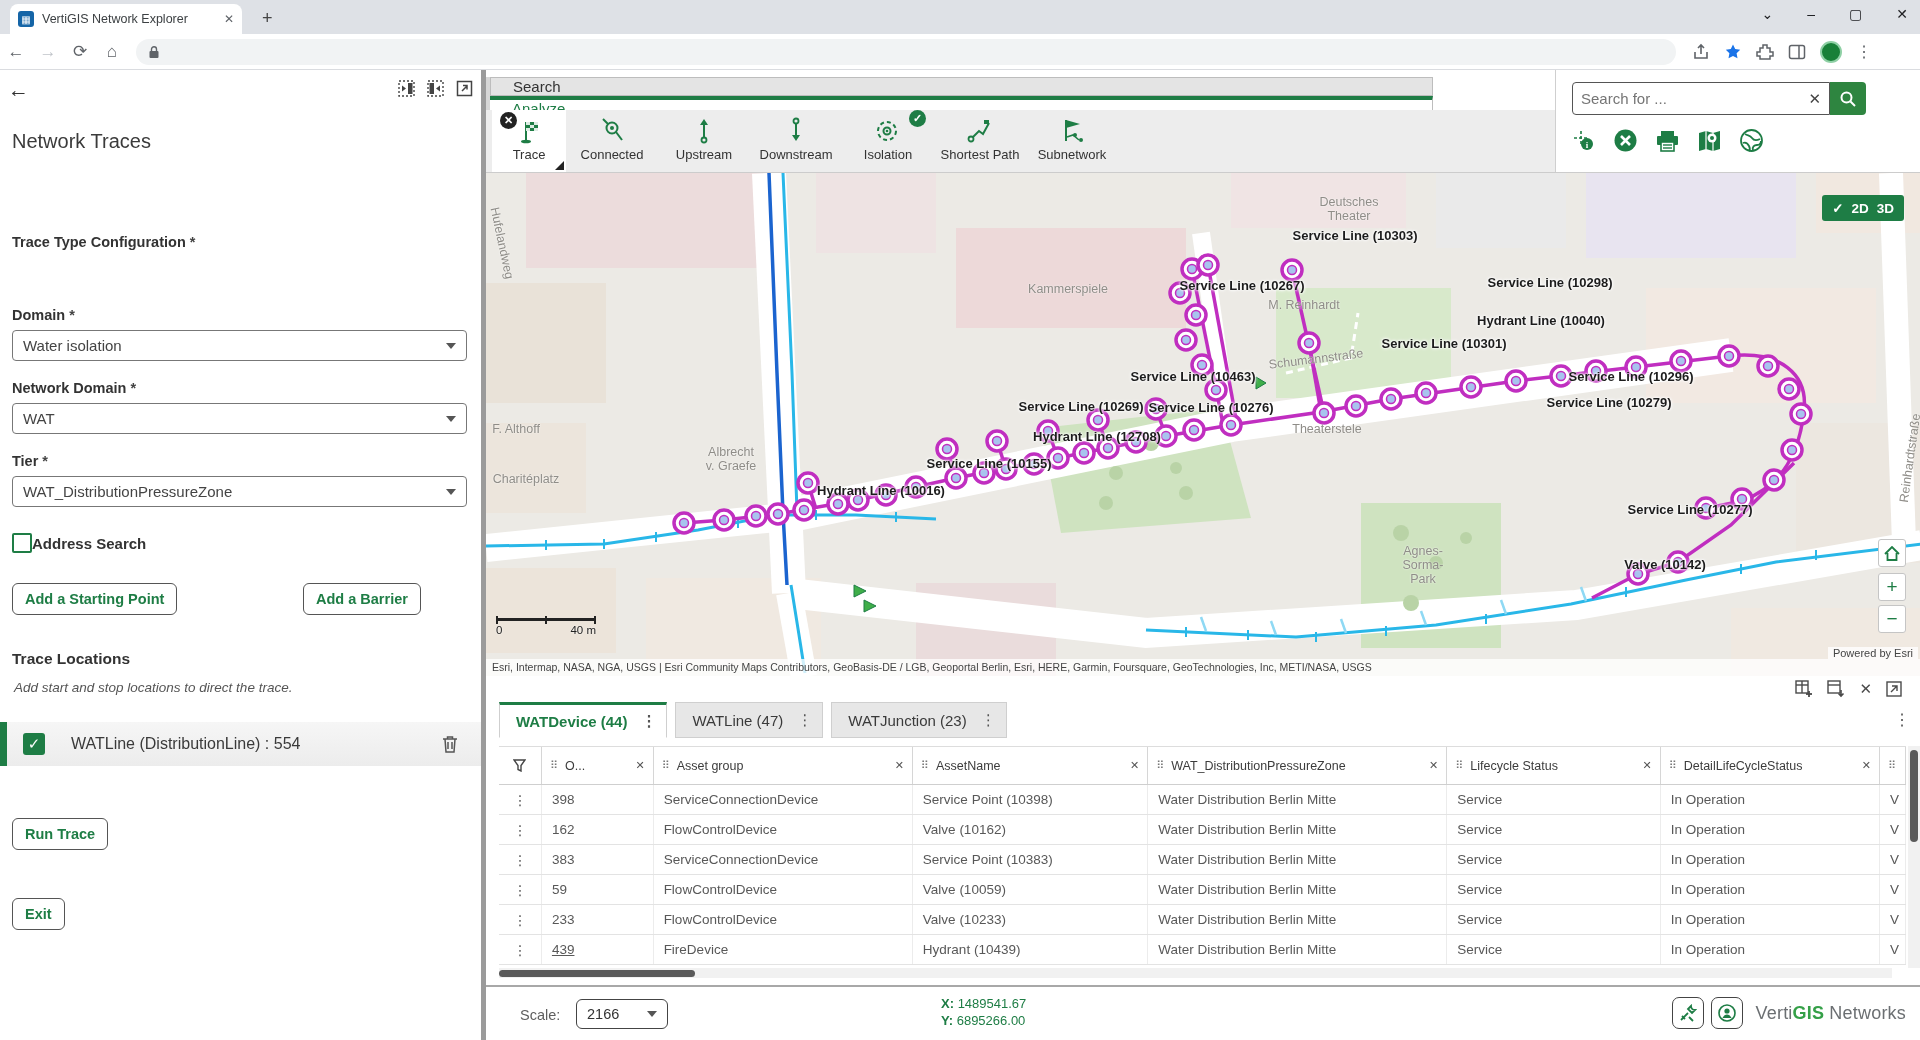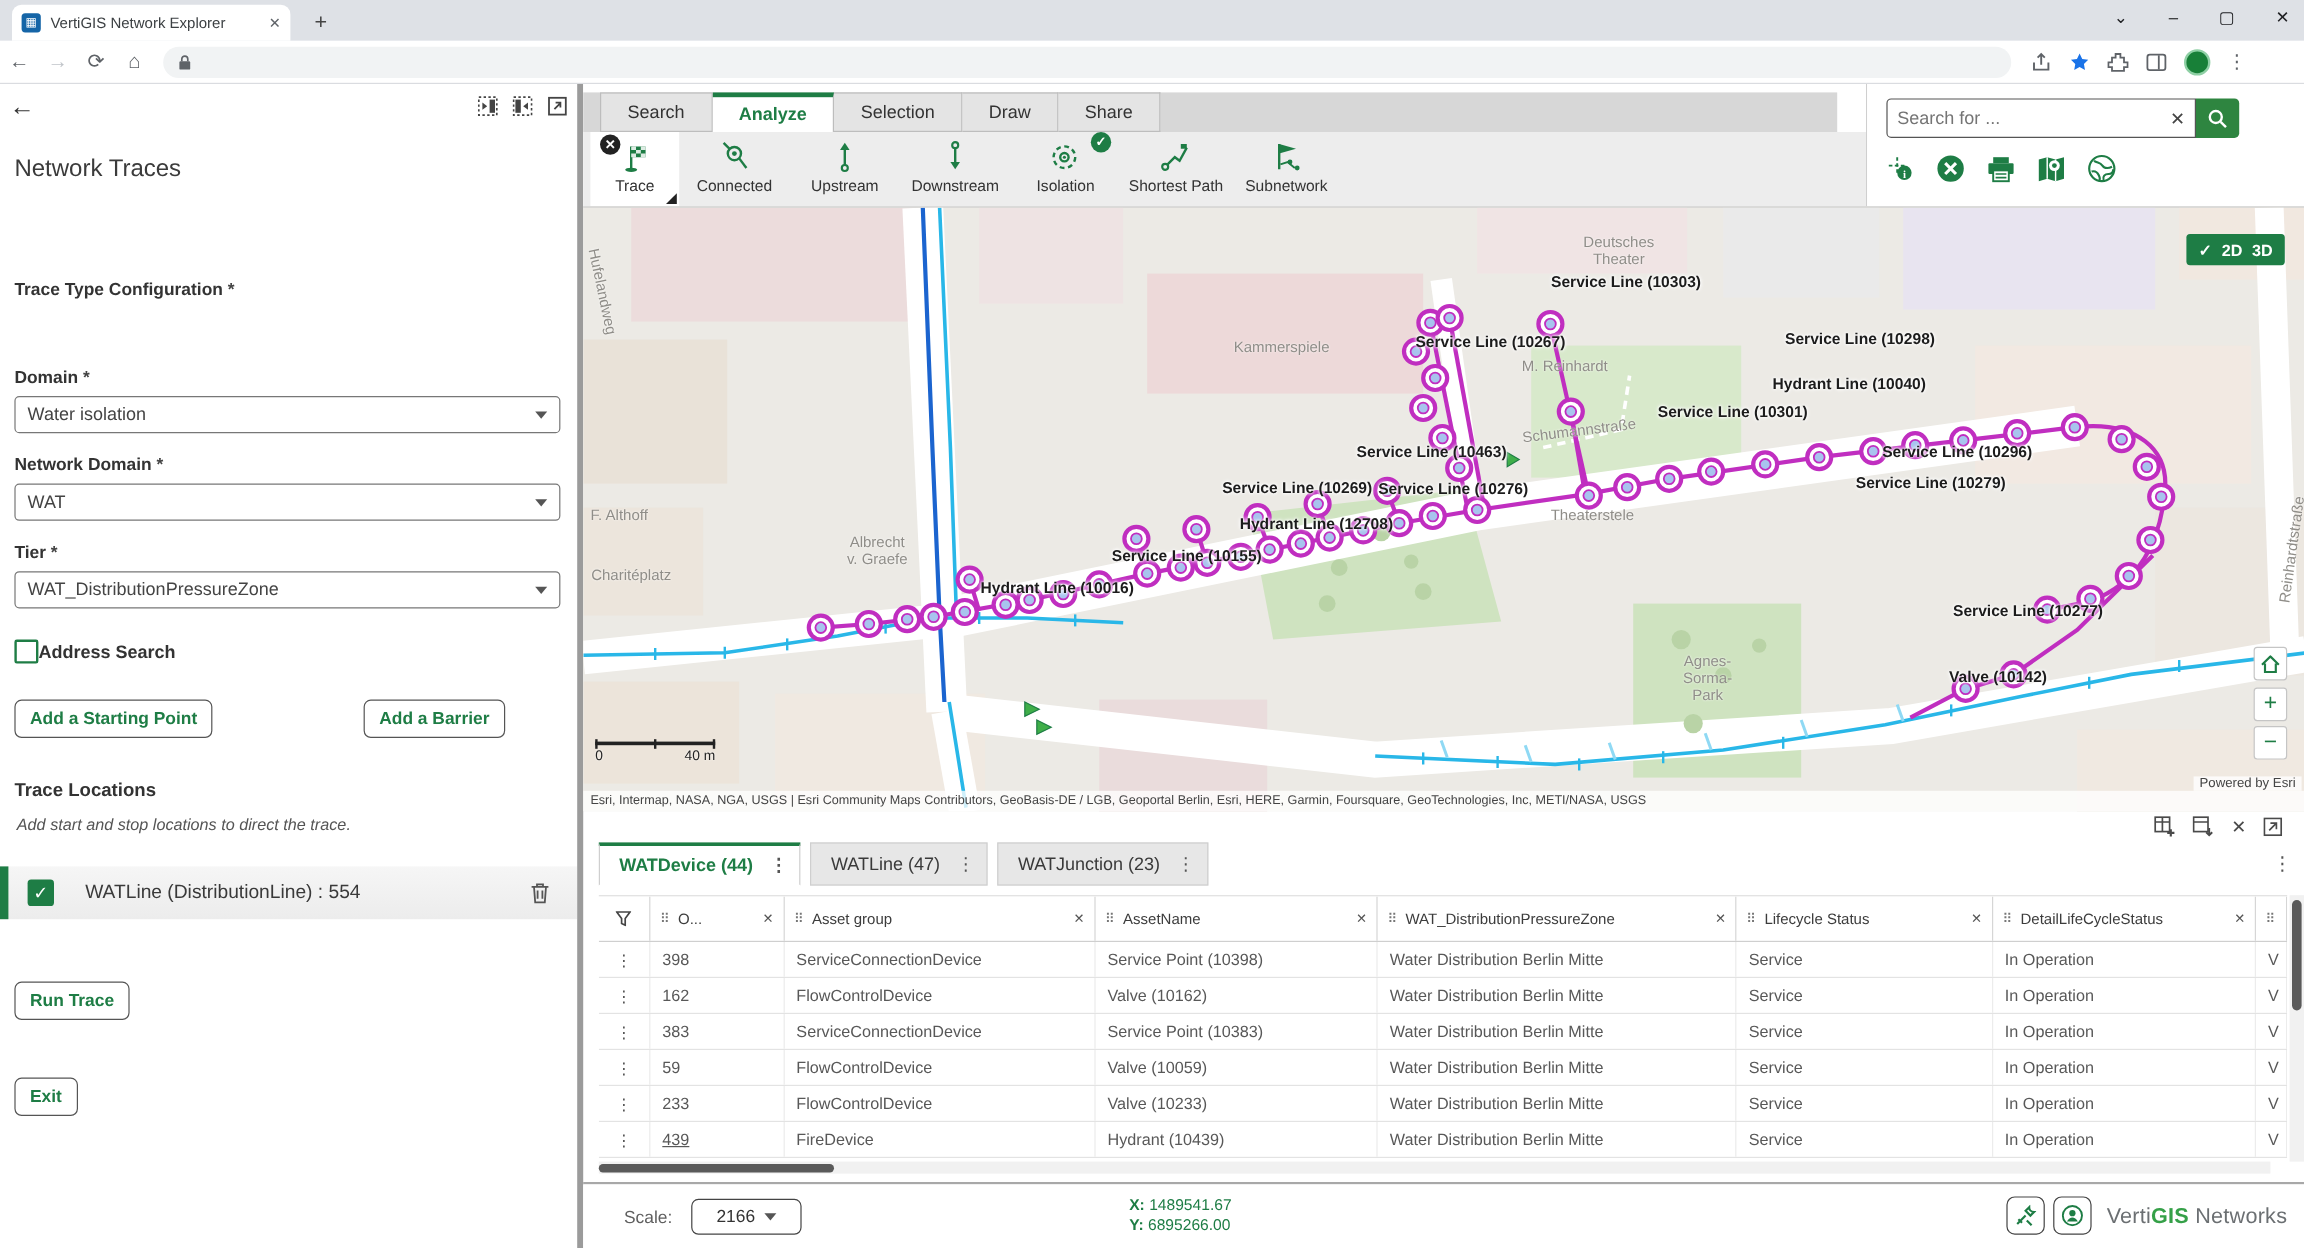--- a/index.html
+++ b/index.html
@@ -43,24 +43,24 @@
   .titem { position:absolute; left:0; top:652px; width:481px; height:44px; background:linear-gradient(#f6f6f6,#ececec); display:flex; align-items:center; }
   .titem .bar { width:7px; height:44px; background:#1e7d45; }
   .titem .cbx { width:22px; height:22px; margin-left:16px; background:#1e7d45; border-radius:3px; color:#fff; font-size:15px; display:flex; align-items:center; justify-content:center; }
   .titem .txt { margin-left:26px; font-size:16px; color:#3a3a3a; flex:1; }
   .btn-run { position:absolute; left:12px; top:748px; }
   .btn-exit { position:absolute; left:12px; top:828px; }
 
   
   .main { position:absolute; left:486px; top:70px; width:1434px; height:970px; }
   .tb { position:absolute; left:0; top:0; width:1069px; height:102px; background:#fff; }
-  .tb-strip { position:absolute; left:0; top:7px; width:1045px; height:33px; background:#d7d7d7; display:flex; padding-left:14px; }
+  .tb-strip { position:absolute; left:0; top:7px; width:947px; height:33px; background:#d7d7d7; display:flex; padding-left:4px;flex-direction:column; }
   .tb-tab { height:33px; padding:0 22px; display:flex; align-items:center; background:#e4e4e4; border:1px solid #bdbdbd; border-left:none; font-size:15px; color:#333; }
   .tb-tab:first-child { border-left:1px solid #bdbdbd; }
-  .tb-tab.active { background:#fff; border-top:4px solid #1e7d45; color:#1e7d45; font-weight:bold; border-bottom:none; }
+  .tb-tab.active { background:#fff; border-top:4px solid #1e7d45; color:#1e7d45; font-weight:normal; border-bottom:none; }
   .tools { position:absolute; left:0; top:40px; width:1069px; height:62px; background:#ededed; display:flex; padding-left:6px; }
   .tool { width:74px; height:62px; display:flex; flex-direction:column; align-items:center; justify-content:flex-start; padding-top:6px; position:relative; }
   .tool.active { background:#fff; }
   .tool .lbl { font-size:13px; color:#333; margin-top:3px; white-space:nowrap; }
   .tool.w90 { width:92px; }
   .badge { position:absolute; border-radius:50%; width:17px; height:17px; display:flex; align-items:center; justify-content:center; color:#fff; font-size:11px; font-weight:bold; }
   .badge.x { background:#222; left:8px; top:2px; }
   .badge.ok { background:#1e7d45; right:8px; top:0; }
   .corner { position:absolute; right:2px; bottom:2px; width:0; height:0; border-left:9px solid transparent; border-bottom:9px solid #222; }
   .tb-vdiv { position:absolute; left:1069px; top:0; width:1px; height:102px; background:#cfcfcf; }
@@ -101,21 +101,21 @@
   .td.menu { justify-content:center; color:#555; }
   .hsb { position:absolute; left:13px; top:898px; width:1393px; height:10px; background:#f1f1f1; }
   .hsb .thumb { position:absolute; left:0; top:2px; width:196px; height:7px; background:#5a5a5a; border-radius:4px; }
   .vsb { position:absolute; right:0; top:676px; width:12px; height:222px; background:#f1f1f1; }
   .vsb .thumb { position:absolute; left:2px; top:4px; width:8px; height:92px; background:#5a5a5a; border-radius:4px; }
   .res-div { position:absolute; left:0; top:915px; width:1434px; height:2px; background:#a8a8a8; }
 
   
   .statusbar { position:absolute; left:0; top:917px; width:1434px; height:53px; background:#fff; }
   .sc-lbl { position:absolute; left:34px; top:20px; font-size:14.5px; color:#5f5f5f; }
-  .sc-dd { position:absolute; left:90px; top:12px; width:92px; height:30px; border:1px solid #444; border-radius:6px; display:flex; align-items:center; justify-content:space-between; padding:0 20px; font-size:14.5px; color:#333; }
+  .sc-dd { position:absolute; left:90px; top:12px; width:92px; height:30px; border:1px solid #444; border-radius:6px; display:flex; align-items:center; justify-content:space-between; padding:0 10px; font-size:14.5px; color:#333; }
   .coords { position:absolute; left:455px; top:8px; font-size:13px; color:#1e7d45; line-height:17px; }
   .coords b { font-weight:bold; }
   .sb-right { position:absolute; right:14px; top:10px; display:flex; align-items:center; gap:7px; }
   .sqbtn { width:32px; height:32px; border:1.5px solid #444; border-radius:7px; display:flex; align-items:center; justify-content:center; }
   .brand { font-size:18px; color:#6b6f72; margin-left:6px; letter-spacing:.2px; }
   .brand b { color:#35a048; font-weight:bold; }
   svg.ic { display:block; }
 </style>
 </head>
 <body>

